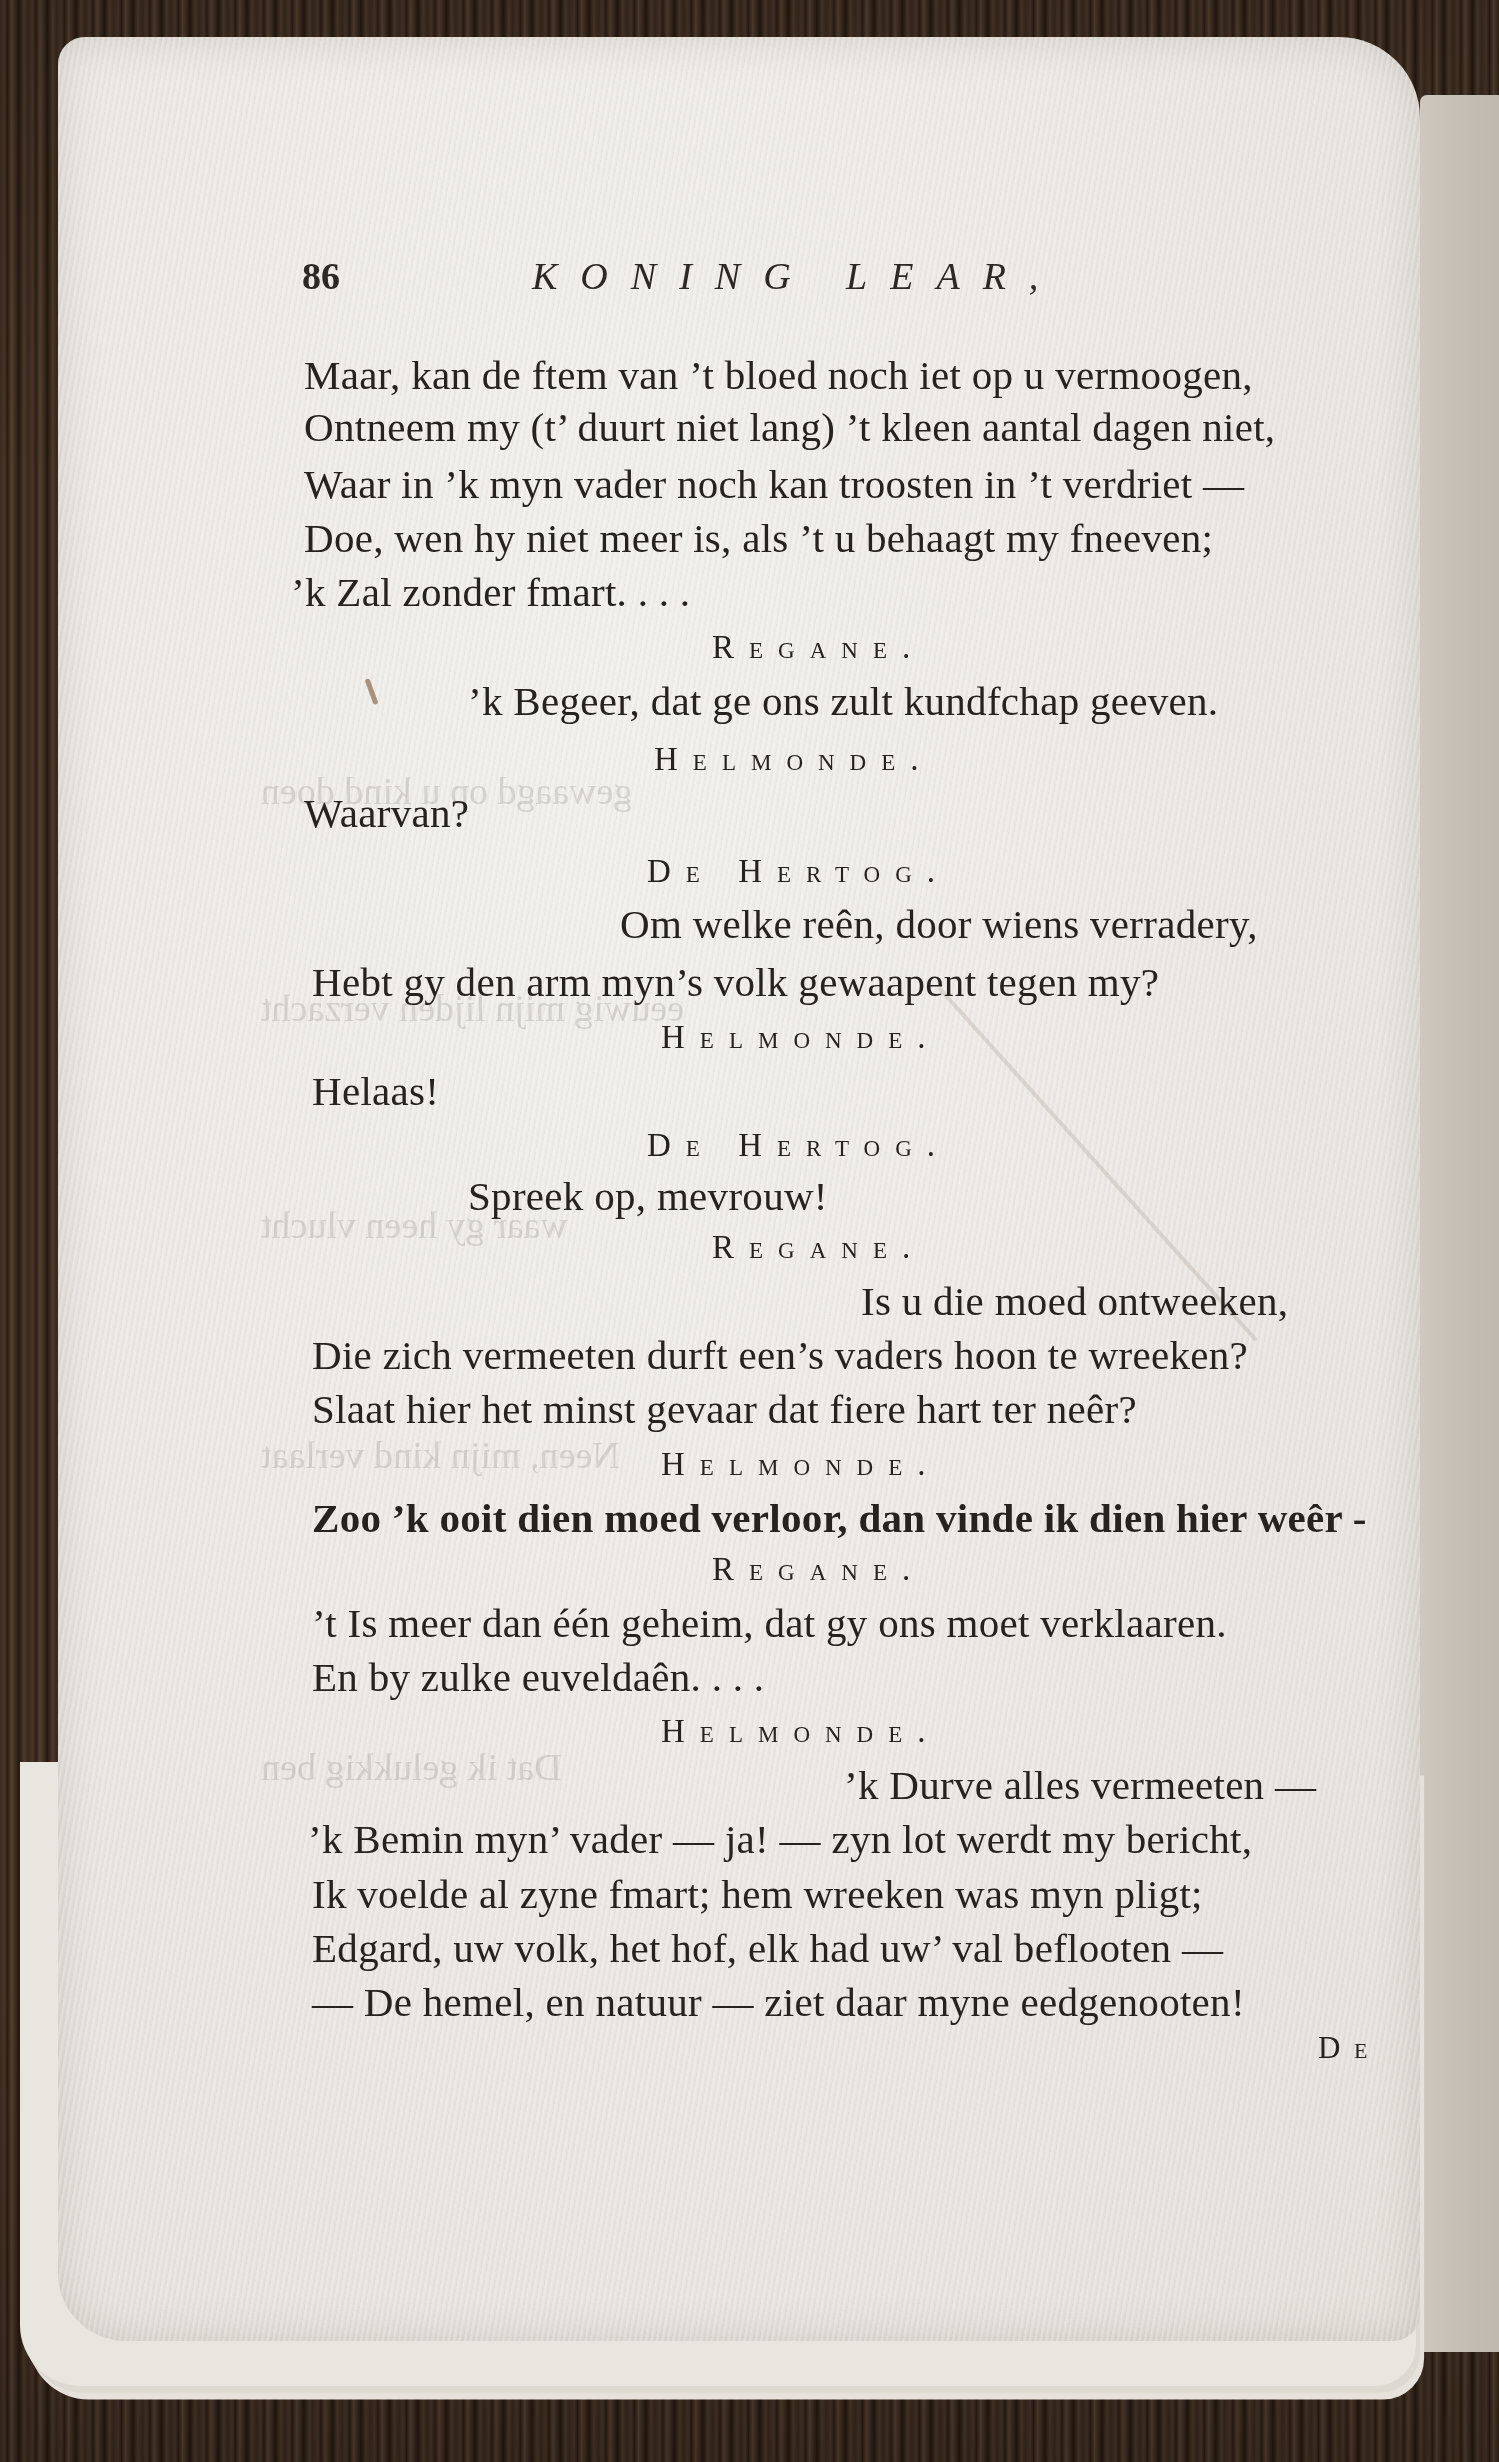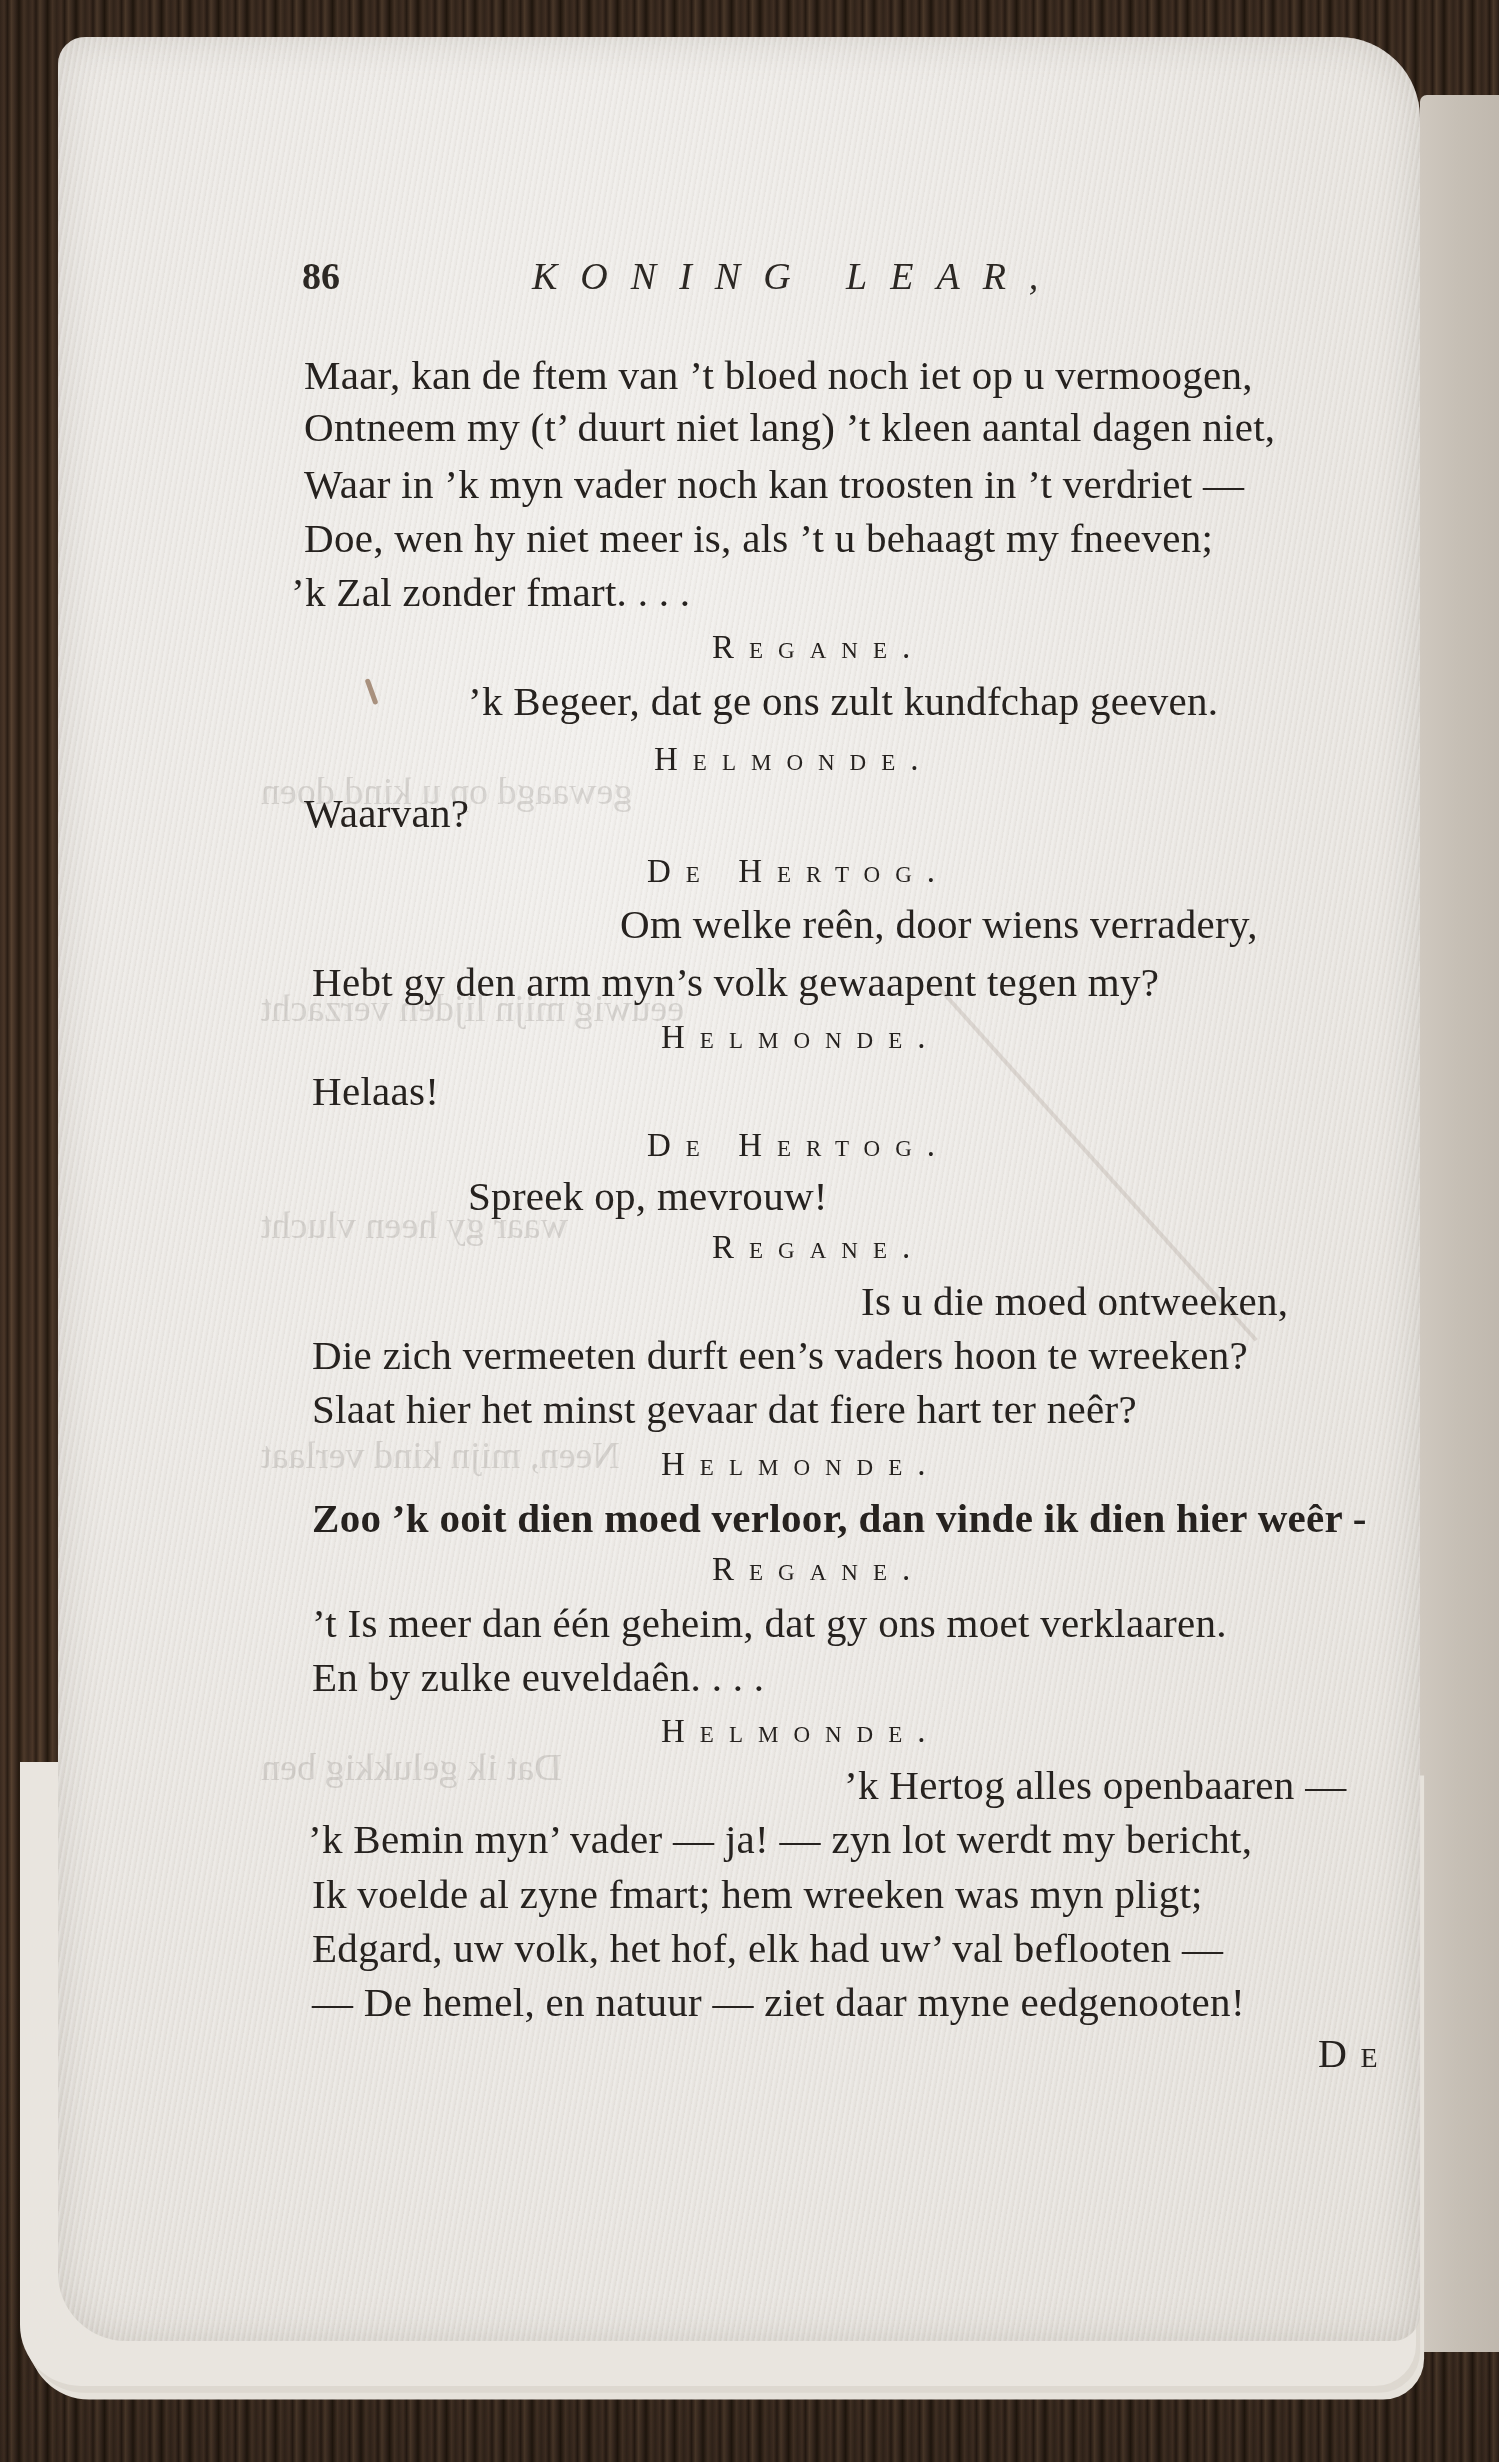--- a/index.html
+++ b/index.html
@@ -107,21 +107,21 @@
       position: absolute;
       font-size: 33px;
       line-height: 41px;
       white-space: nowrap;
       color: #26221f;
       letter-spacing: 15px;
       font-variant: small-caps;
     }
     .catchword {
       position: absolute;
-      font-size: 40px;
+      font-size: 31px;
       letter-spacing: 13.6px;
       color: #26221f;
       font-variant: small-caps;
     }
     .stain {
       position: absolute;
       left: 369px; top: 678px;
       width: 5.4px; height: 27px;
       background: #8a6a50;
       border-radius: 2.7px;
@@ -171,19 +171,19 @@
 <div class="speaker" style="left:712px; top:1227px;">Regane.</div>
 <div class="line" style="left:861px; top:1278px;">Is u die moed ontweeken,</div>
 <div class="line" style="left:312px; top:1332px;">Die zich vermeeten durft een’s vaders hoon te wreeken?</div>
 <div class="line" style="left:312px; top:1386px;">Slaat hier het minst gevaar dat fiere hart ter neêr?</div>
 <div class="speaker" style="left:661px; top:1444px;">Helmonde.</div>
 <div class="line" style="left:312px; top:1495px;font-weight:bold;">Zoo ’k ooit dien moed verloor, dan vinde ik dien hier weêr -</div>
 <div class="speaker" style="left:712px; top:1549px;">Regane.</div>
 <div class="line" style="left:312px; top:1600px;">’t Is meer dan één geheim, dat gy ons moet verklaaren.</div>
 <div class="line" style="left:312px; top:1654px;">En by zulke euveldaên. . . .</div>
 <div class="speaker" style="left:661px; top:1711px;">Helmonde.</div>
-<div class="line" style="left:844px; top:1762px;">’k Hertog alles openbaaren —</div>
+<div class="line" style="left:844px; top:1762px;">’k Durve alles vermeeten —</div>
 <div class="line" style="left:308px; top:1816px;text-align:center;">’k Bemin myn’ vader — ja! — zyn lot werdt my bericht,</div>
 <div class="line" style="left:312px; top:1871px;">Ik voelde al zyne fmart; hem wreeken was myn pligt;</div>
 <div class="line" style="left:312px; top:1925px;">Edgard, uw volk, het hof, elk had uw’ val beflooten —</div>
 <div class="line" style="left:312px; top:1979px;">— De hemel, en natuur — ziet daar myne eedgenooten!</div>
 <div class="catchword" style="left:1318px; top:2030px;">De</div>
 
 
 </body></html>

